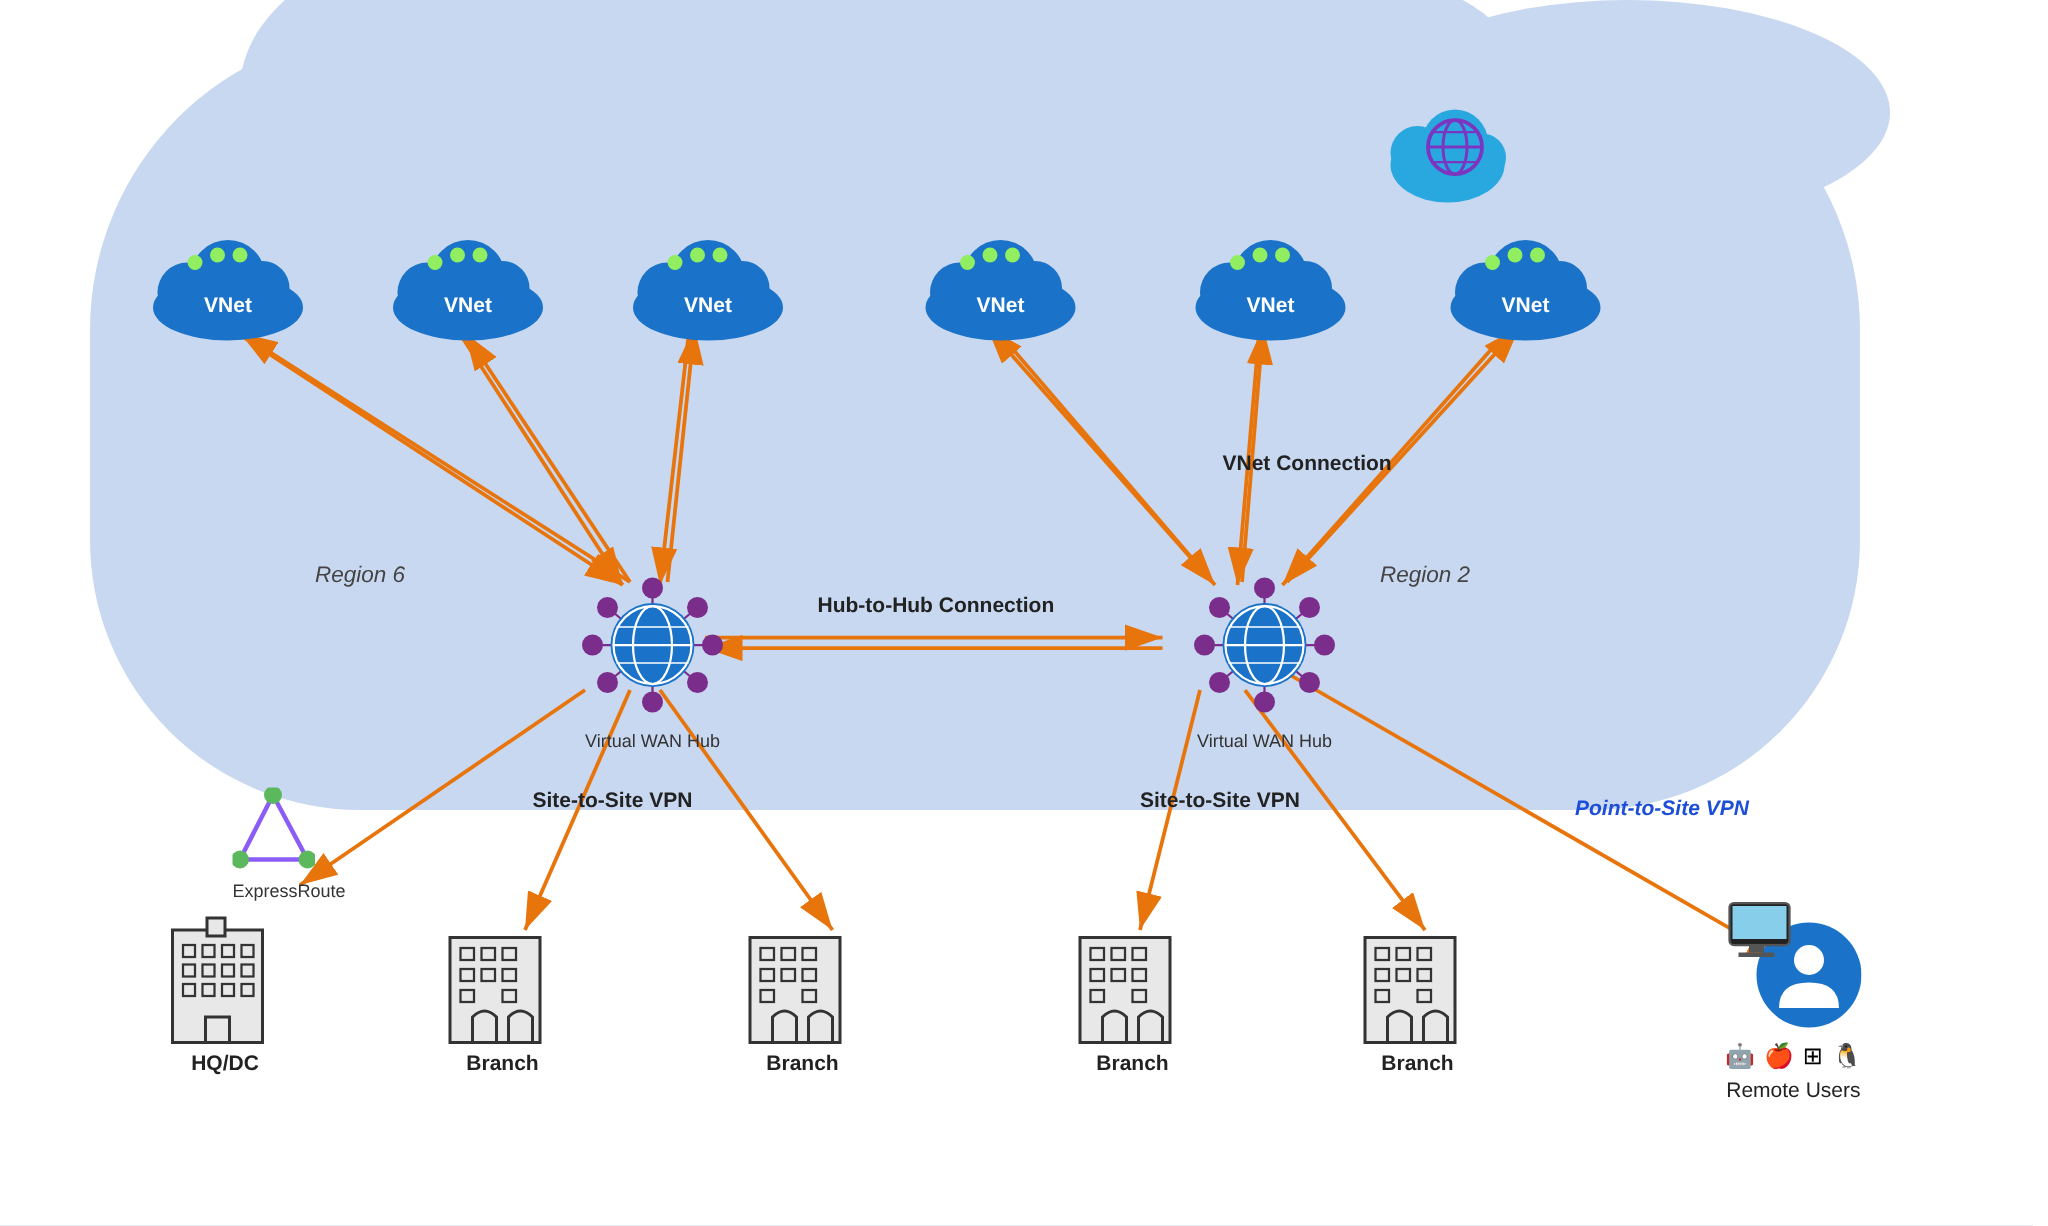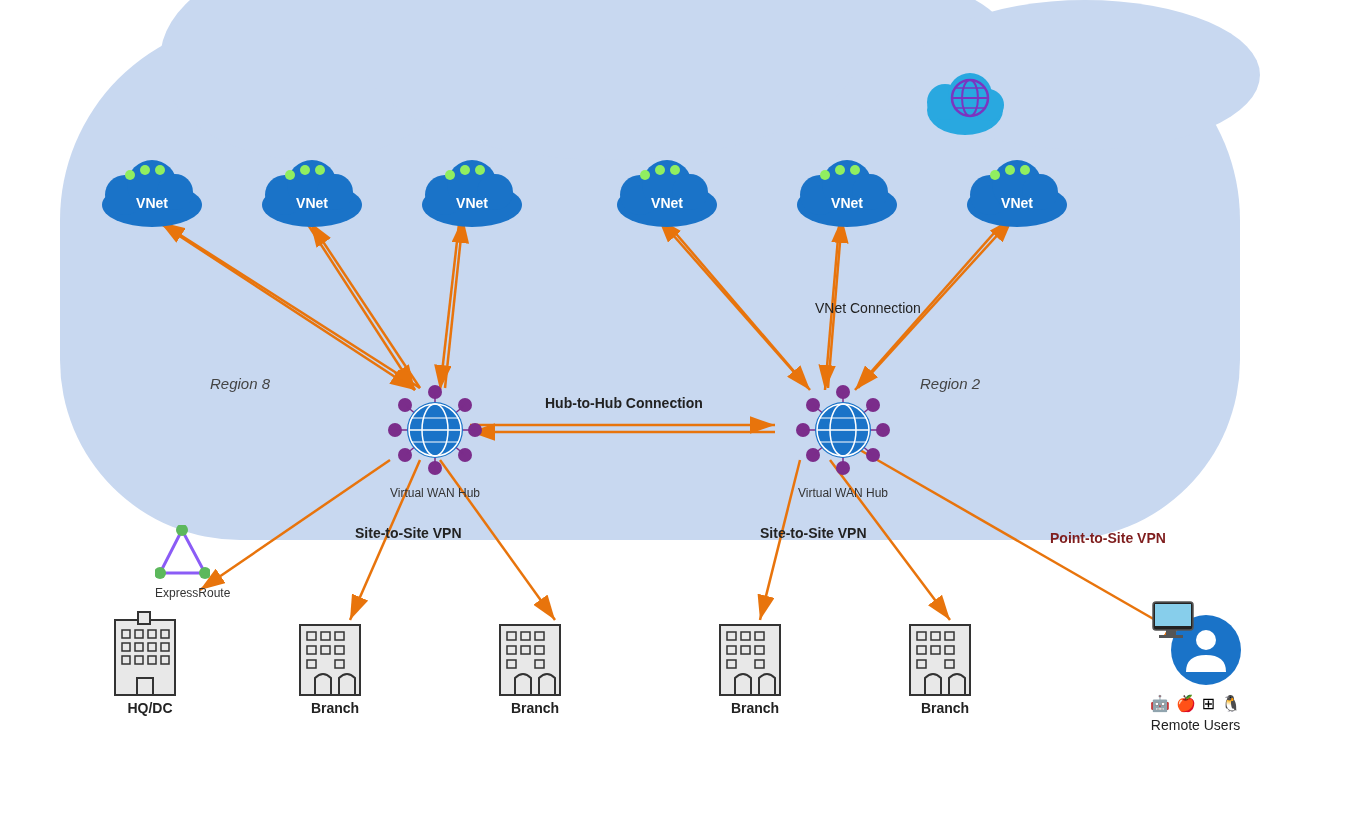--- a/index.html
+++ b/index.html
@@ -414,30 +414,30 @@
 
     <div style="display:flex; gap:6px; margin-top:4px; font-size:16px;">
       <span>🤖</span>
       <span>🍎</span>
       <span>⊞</span>
       <span>🐧</span>
     </div>
     <div style="font-size:14px; font-weight:400; color:#222; margin-top:4px;">Remote Users</div>
   </div>
 
-  <div style="position:absolute; top:375px; left:210px; font-size:15px; color:#444; font-style:italic;">Region 8</div>
+  <div style="position:absolute; top:375px; left:210px; font-size:15px; color:#444; font-style:italic;">Region 6</div>
 
   <div style="position:absolute; top:375px; left:920px; font-size:15px; color:#444; font-style:italic;">Region 2</div>
 
   <div style="position:absolute; top:395px; left:545px; font-size:14px; font-weight:700; color:#222; text-align:left;">
     <span>Hub-to-Hub
 Connection</span>
   </div>
 
-  <div style="position:absolute; top:300px; left:815px; font-size:14px; font-weight:400; color:#222;">VNet Connection</div>
+  <div style="position:absolute; top:300px; left:815px; font-size:14px; font-weight:700; color:#222;">VNet Connection</div>
 
   <div style="position:absolute; top:525px; left:355px; font-size:14px; font-weight:700; color:#222;">Site-to-Site VPN</div>
 
   <div style="position:absolute; top:525px; left:760px; font-size:14px; font-weight:700; color:#222;">Site-to-Site VPN</div>
 
-  <div style="position:absolute; top:530px; left:1050px; font-size:14px; font-weight:700; color:#7f1d1d;">Point-to-Site VPN</div>
+  <div style="position:absolute; top:530px; left:1050px; font-size:14px; font-weight:700; color:#1d4ed8;font-style:italic;">Point-to-Site VPN</div>
 
 </div>
 
 </body></html>

